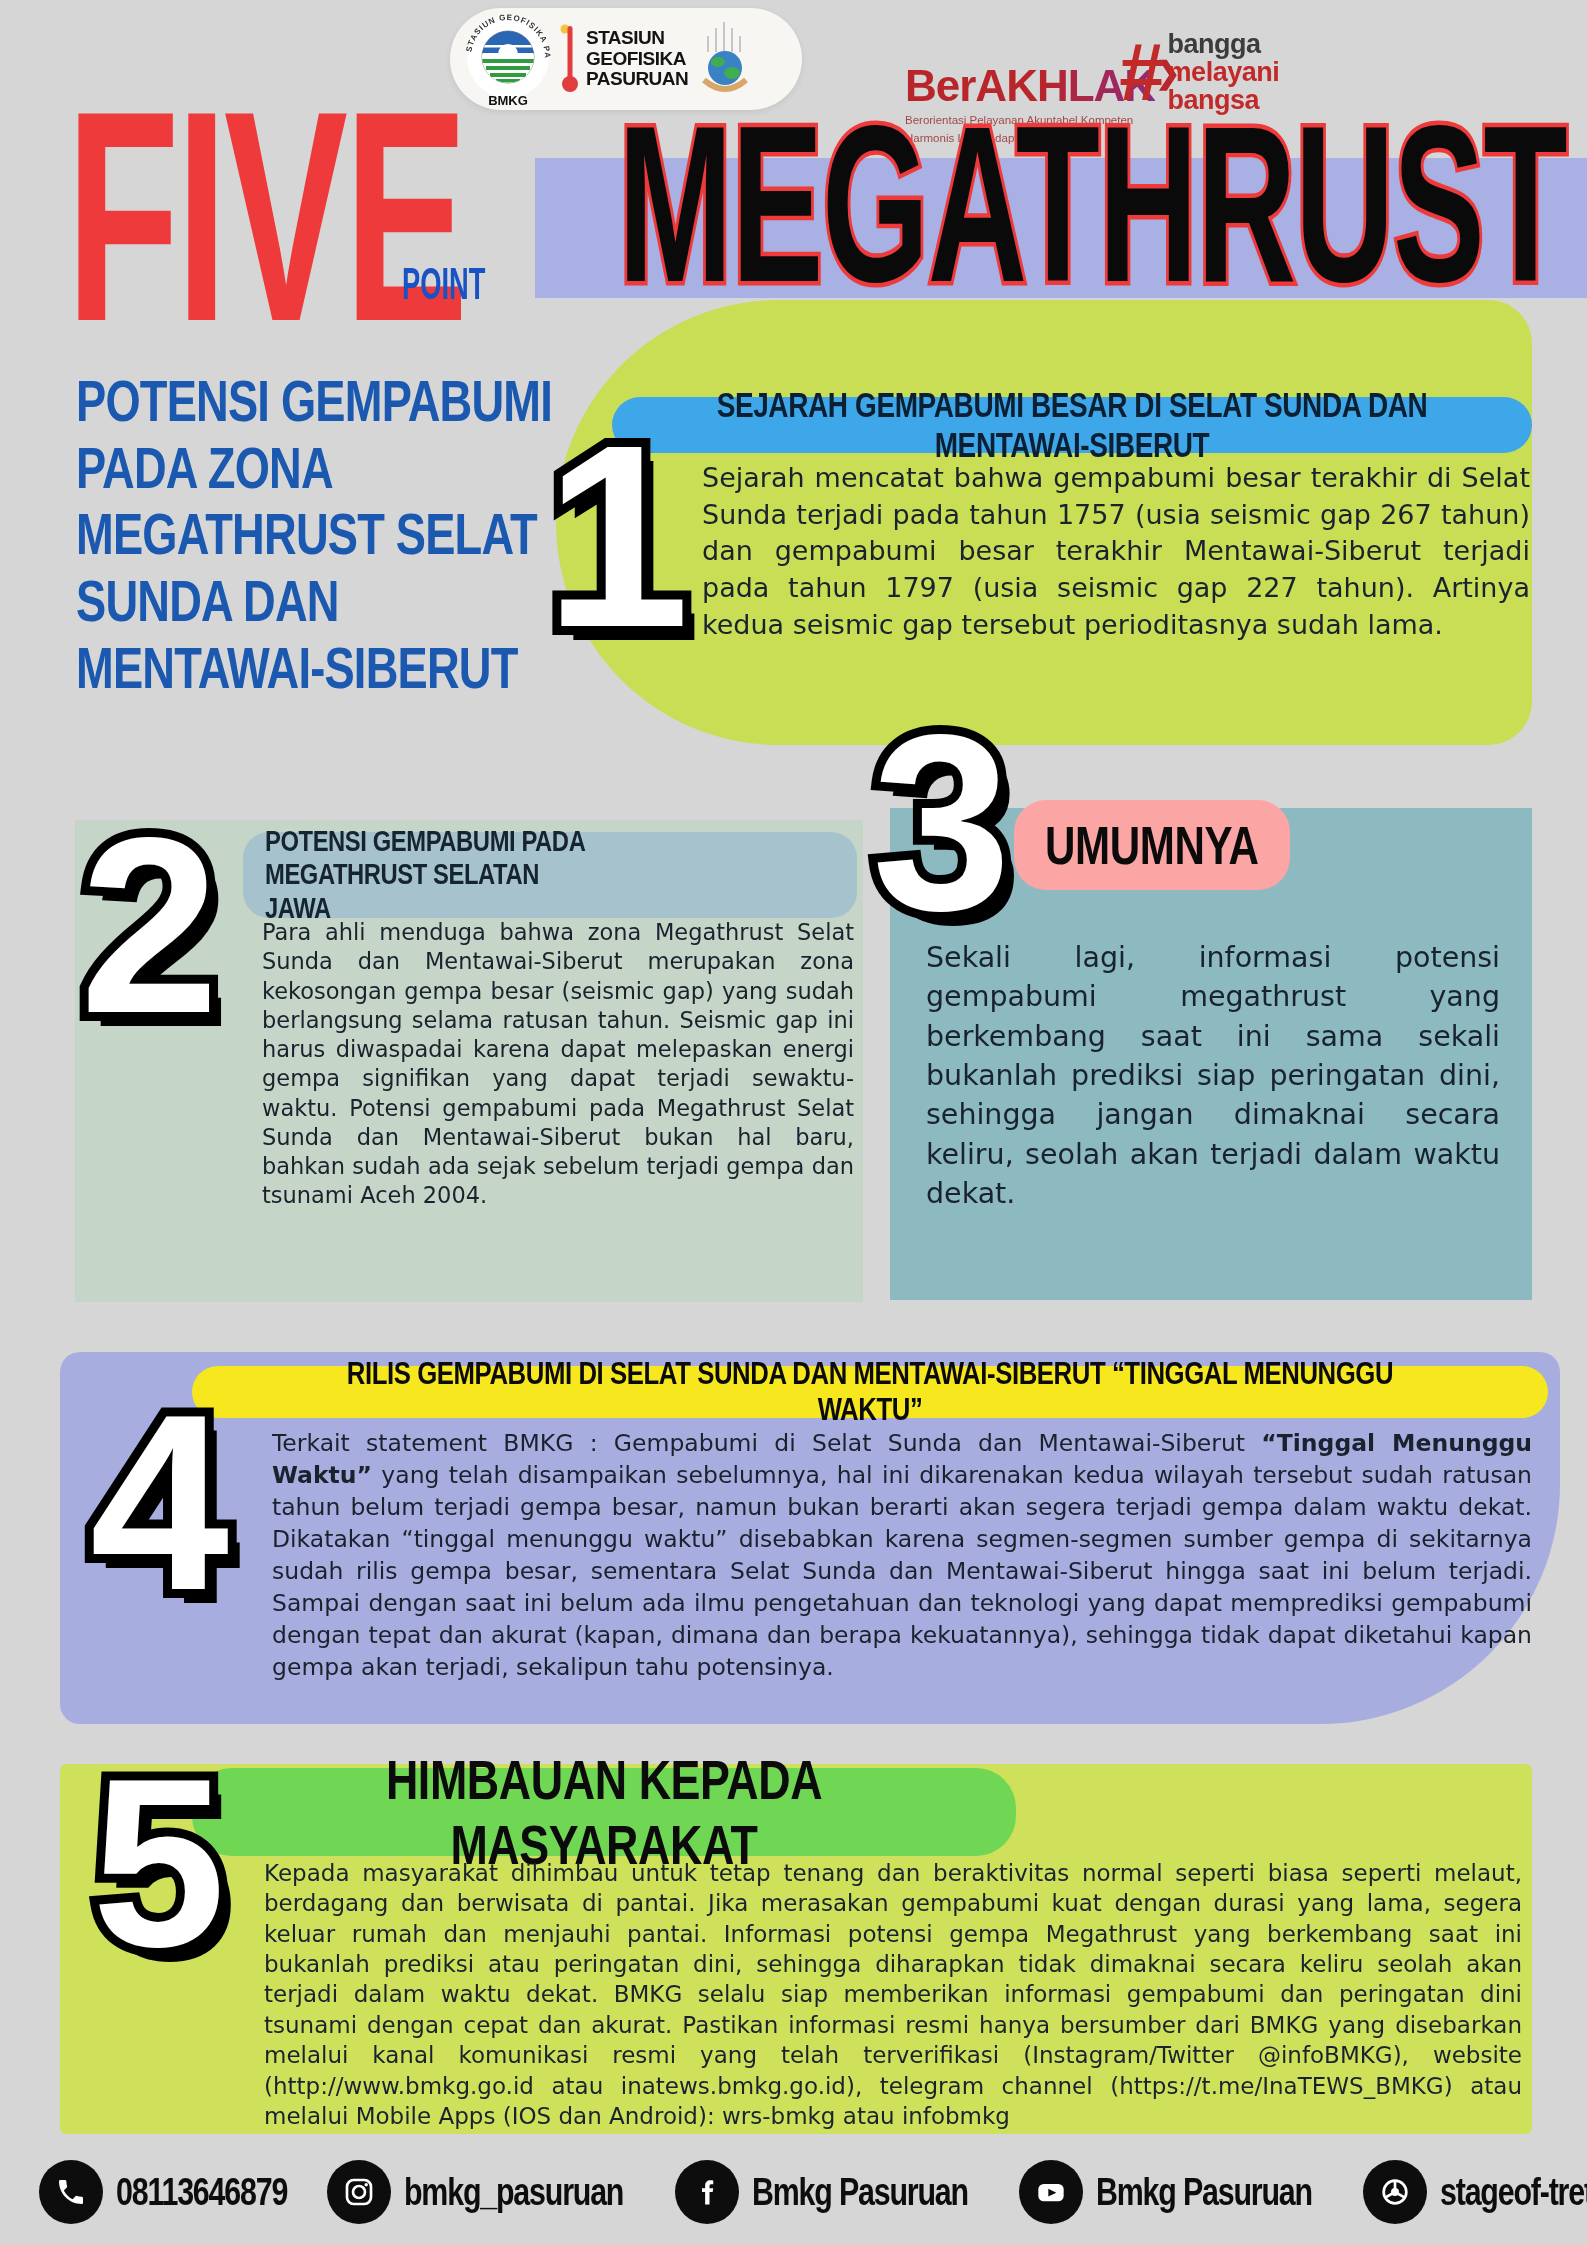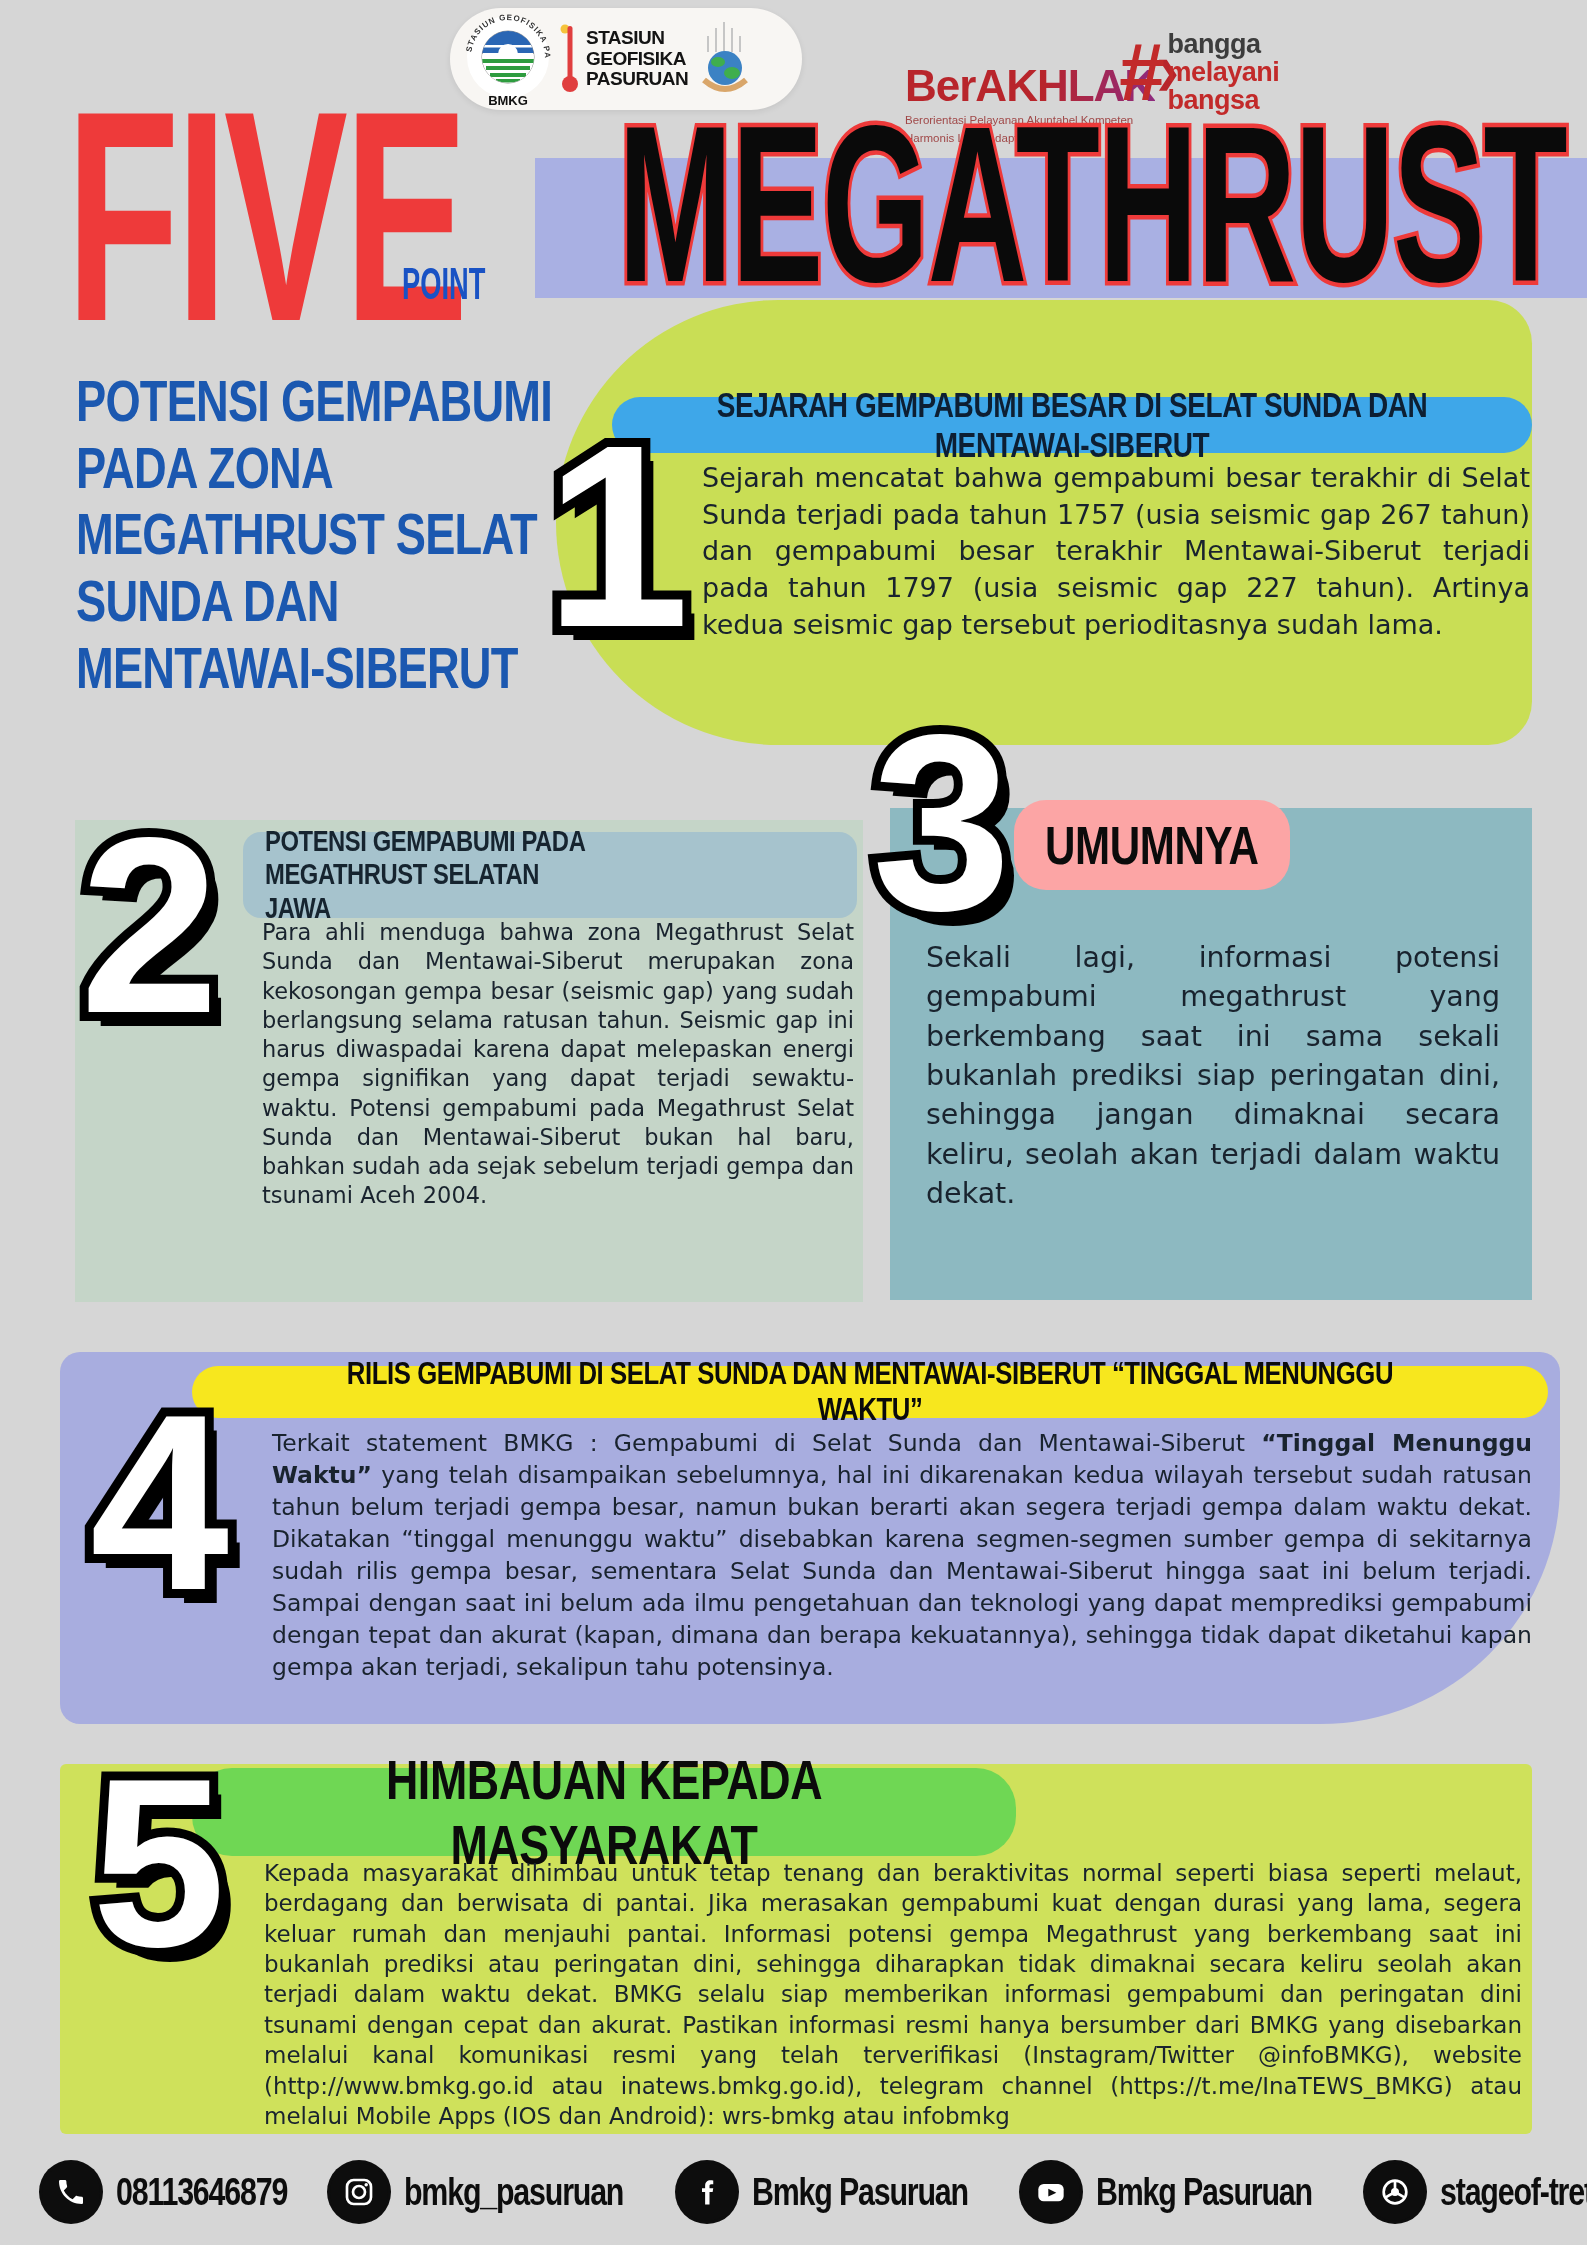--- a/index.html
+++ b/index.html
@@ -38,21 +38,21 @@
   .num{font-weight:bold;color:#fff;line-height:1;-webkit-text-stroke:18px #000;paint-order:stroke fill;
        text-shadow:12px 14px 0 #000;font-size:250px;}
 
   
   .p1-blob{left:556px;top:300px;width:976px;height:445px;background:#c9de55;border-radius:230px 45px 45px 230px;}
   .pill{display:flex;align-items:center;justify-content:center;box-sizing:border-box;}
   .p1-pill{left:612px;top:397px;width:920px;height:56px;border-radius:28px;background:#3ea7e9;}
   .pill-text{font-weight:bold;color:#0d1f33;letter-spacing:-.5px;}
   .p1-pill .pill-text{font-size:35px;}
   .p2-box{left:75px;top:820px;width:788px;height:482px;background:#c5d5c8;}
-  .p2-pill{left:243px;top:832px;width:614px;height:86px;border-radius:18px;background:#a6c3cd;
+  .p2-pill{left:243px;top:832px;width:614px;height:86px;border-radius:26px;background:#a6c3cd;
            justify-content:flex-start;padding-left:22px;}
   .p2-pill .pill-text{font-size:29px;line-height:1.15;color:#16242f;}
   .p3-box{left:890px;top:808px;width:642px;height:492px;background:#8db9c1;}
   .p3-pill{left:1014px;top:800px;width:276px;height:90px;border-radius:32px;background:#fca5a5;}
   .p3-pill .pill-text{font-size:54px;color:#0b0b0b;}
   .p4-box{left:60px;top:1352px;width:1500px;height:372px;background:#a8addf;border-radius:20px 20px 240px 20px;}
   .p4-pill{left:192px;top:1366px;width:1356px;height:52px;border-radius:26px;background:#f7e71e;}
   .p4-pill .pill-text{font-size:31px;color:#0b0b0b;}
   .p5-box{left:60px;top:1764px;width:1472px;height:370px;background:#cfe15b;border-radius:6px;}
   .p5-pill{left:192px;top:1768px;width:824px;height:88px;border-radius:40px;background:#6fd754;}

